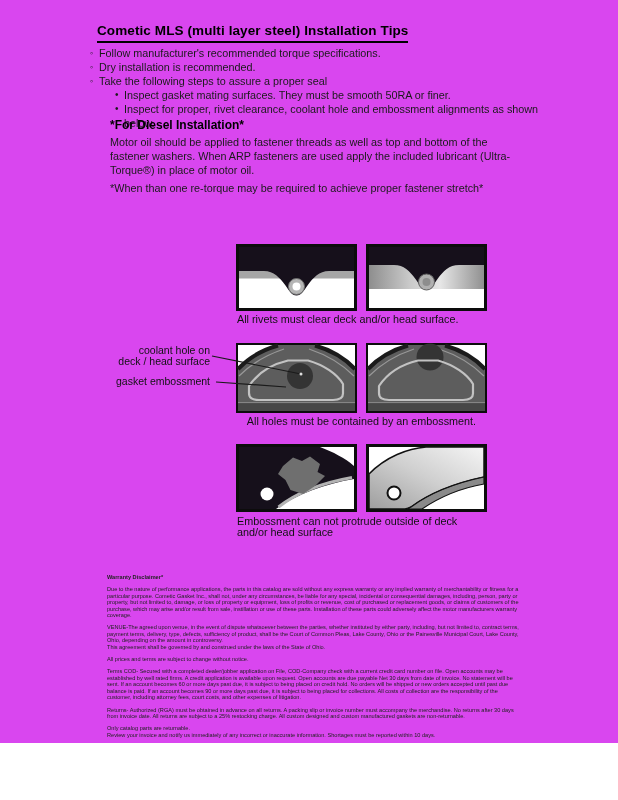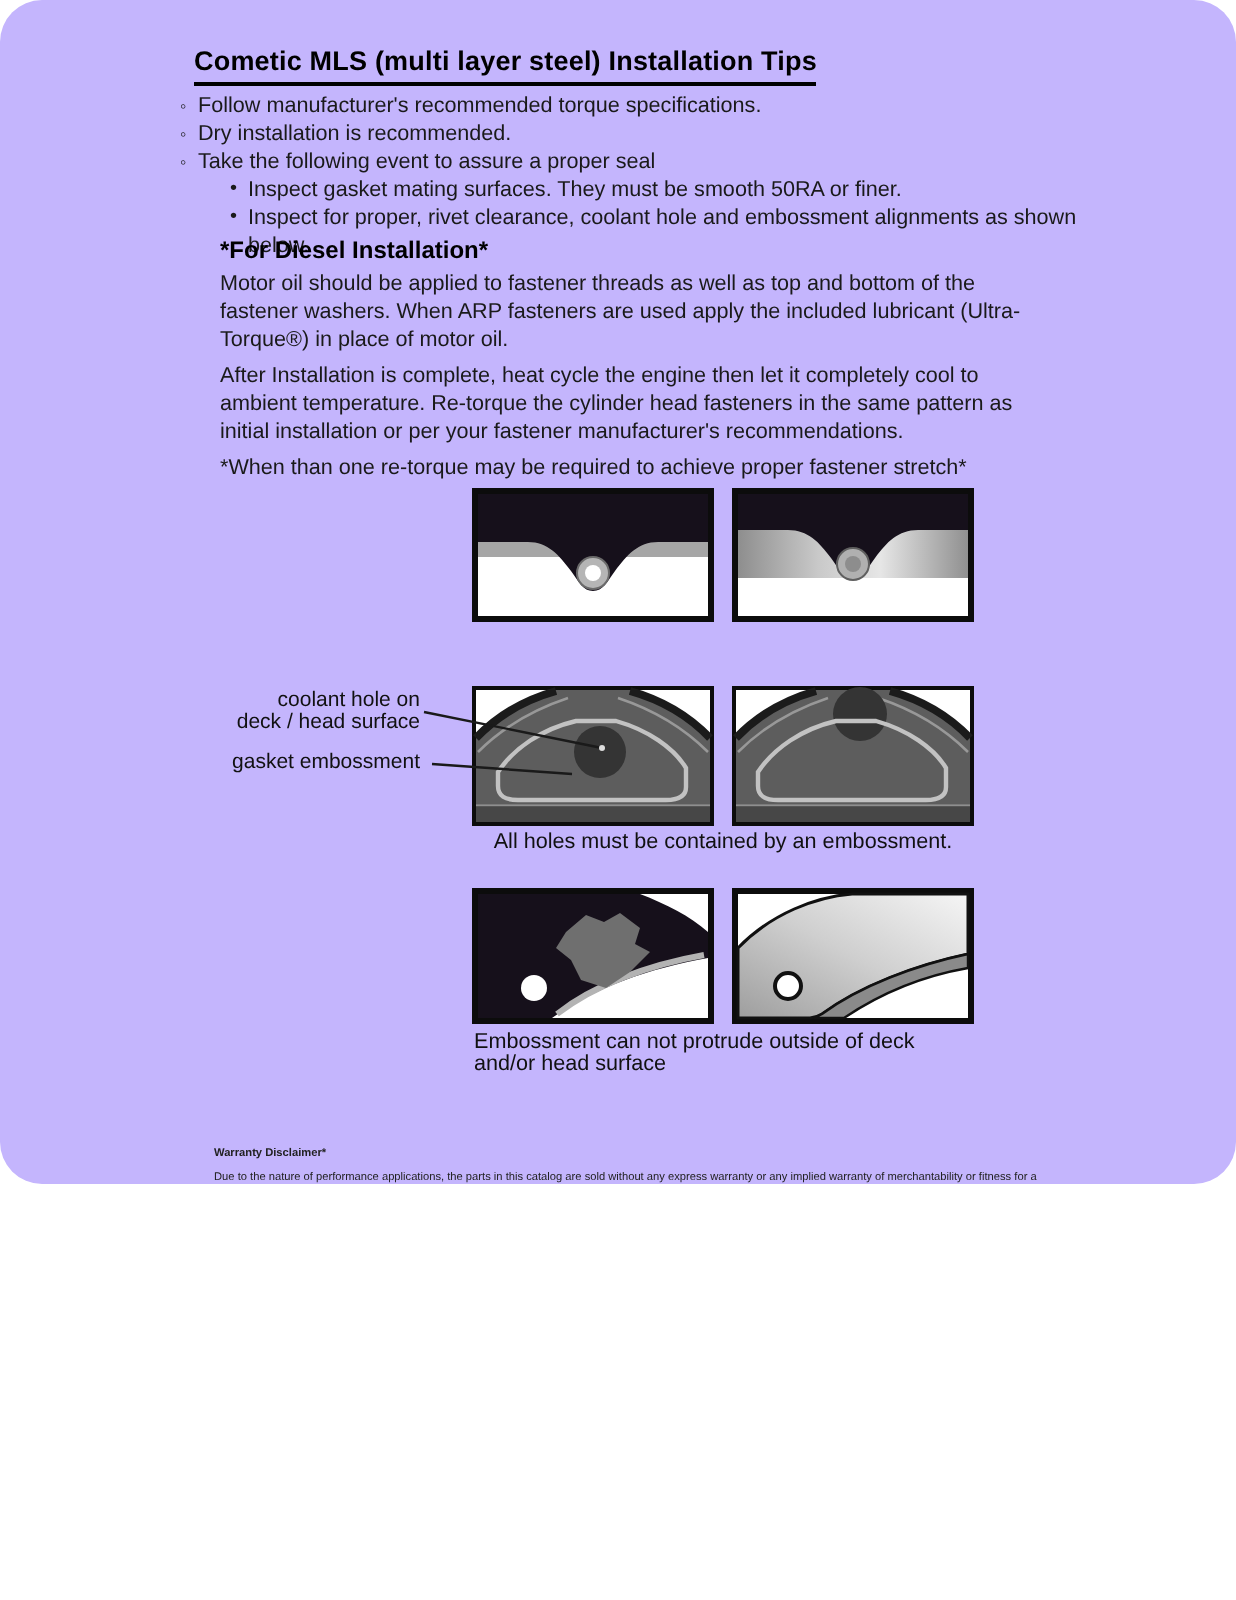--- a/index.html
+++ b/index.html
@@ -1,17 +1,17 @@
 <!DOCTYPE html>
 <html><head>
 <meta charset="utf-8">
 <style>
   html,body{margin:0;padding:0;}
   body{background:#ffffff;font-family:"Liberation Sans","DejaVu Sans",sans-serif;}
-  .page{position:relative;width:618px;height:592px;background:#c4b5fd;overflow:hidden;color:#1a1a1a;border-radius:21px;}
+  .page{position:relative;width:618px;height:743px;background:#d946ef;overflow:hidden;color:#1a1a1a;}
 
   
   .title{position:absolute;left:97px;top:23px;font-size:13.5px;font-weight:bold;color:#000;
          border-bottom:2px solid #000;padding-bottom:3px;letter-spacing:.1px;}
 
   
   .tips{position:absolute;left:90px;top:46px;width:470px;font-size:10.8px;line-height:14px;}
   .tip{display:flex;}
   .tip .bullet{width:9px;flex:0 0 9px;font-size:9px;line-height:14px;}
   .tip.sub{margin-left:25px;}
@@ -50,36 +50,35 @@
     <div class="tip">
       <span class="bullet">◦</span>
       <span>Follow manufacturer's recommended torque specifications.</span>
     </div>
     <div class="tip">
       <span class="bullet">◦</span>
       <span>Dry installation is recommended.</span>
     </div>
     <div class="tip">
       <span class="bullet">◦</span>
-      <span>Take the following event to assure a proper seal</span>
+      <span>Take the following steps to assure a proper seal</span>
     </div>
     <div class="tip sub">
       <span class="bullet">•</span>
       <span>Inspect gasket mating surfaces.  They must be smooth 50RA or finer.</span>
     </div>
     <div class="tip sub">
       <span class="bullet">•</span>
       <span>Inspect for proper, rivet clearance, coolant hole and embossment alignments as shown below.</span>
     </div>
   </div>
 
   <div class="diesel">
     <div class="diesel-heading">*For Diesel Installation*</div>
     <p>Motor oil should be applied to fastener threads as well as top and bottom of the fastener washers. When ARP fasteners are used apply the included lubricant (Ultra-Torque®) in place of motor oil.</p>
-    <p>After Installation is complete, heat cycle the engine then let it completely cool to ambient temperature. Re-torque the cylinder head fasteners in the same pattern as initial installation or per your fastener manufacturer's recommendations.</p>
     <p>*When than one re-torque may be required to achieve proper fastener stretch*</p>
   </div>
 
   <div class="dg-label" style="left:236px;top:230px">RIGHT</div>
   <div class="dg-label" style="left:366px;top:230px">WRONG</div>
 
   <div class="dg-box" style="left:236px;top:244px">
     <svg width="121" height="67" viewBox="0 0 121 67">
       <rect x="1.5" y="1.5" width="118" height="64" fill="#ffffff" stroke="#0c0c0c" stroke-width="3"></rect>
       <rect x="3" y="27" width="115" height="7.5" fill="#a6a6a6"></rect>
@@ -98,20 +97,21 @@
             <stop offset="1" stop-color="#909090"></stop>
         </linearGradient>
       </defs>
       <rect x="1.5" y="1.5" width="118" height="64" fill="#ffffff" stroke="#0c0c0c" stroke-width="3"></rect>
       <rect x="3" y="21" width="115" height="24" fill="url(#gw1)"></rect>
       <path d="M3,3 H118 V21 H93 C83,21 77.5,27 71.5,35 C67.5,40.5 65.5,45 60.5,45 C55.5,45 53.5,40.5 49.5,35 C43.5,27 38,21 28,21 H3 Z" fill="#16101b"></path>
       <circle cx="60.5" cy="38" r="8" fill="#b0b0b0" stroke="#5f5f5f" stroke-width="1"></circle>
       <circle cx="60.5" cy="38" r="4" fill="#8d8d8d"></circle>
     </svg>
   </div>
+  <div class="dg-caption" style="left:237px;top:314px">All rivets must clear deck and/or head surface.</div>
 
   <div class="dg-label" style="left:236px;top:330px">RIGHT</div>
   <div class="dg-label" style="left:366px;top:330px">WRONG</div>
 
   <div class="side-label" style="left:108px;top:345px">
     <div>coolant hole on</div>
     <div>deck / head surface</div>
   </div>
   <div class="side-label" style="left:108px;top:376px">gasket embossment</div>
 

